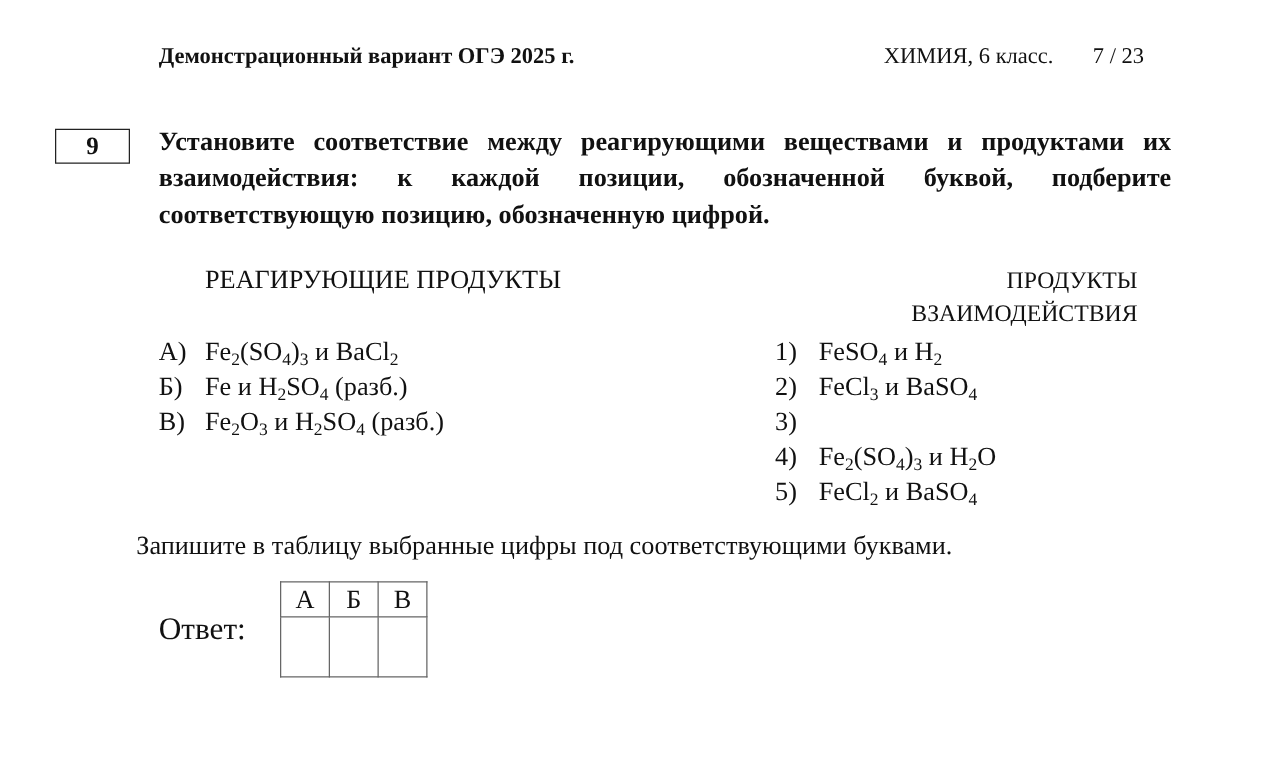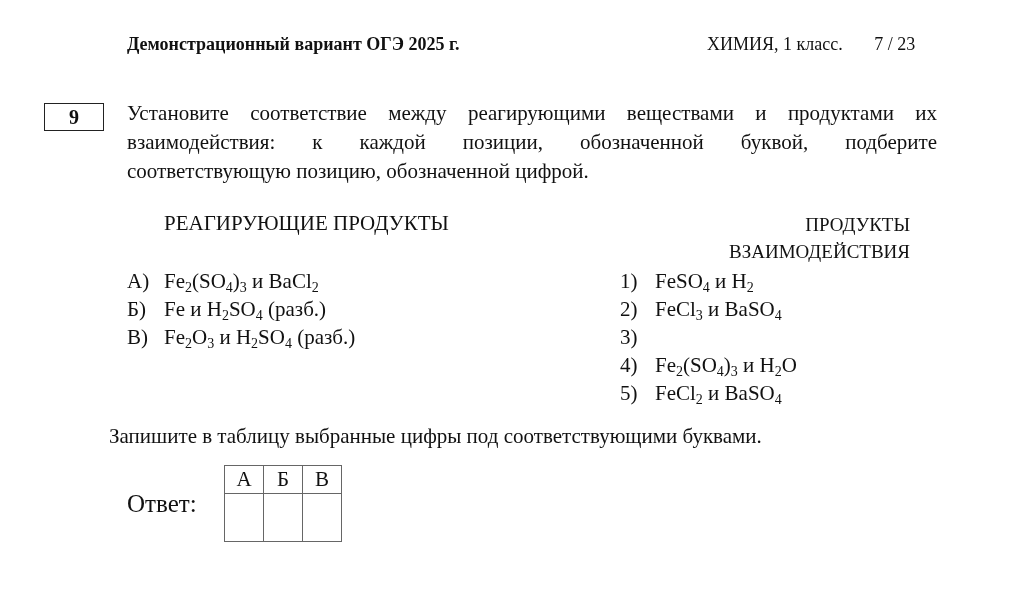--- a/index.html
+++ b/index.html
@@ -13,21 +13,21 @@
   .header-right { left: 707px; top: 34px; font-size: 18px; white-space: pre; }
   .qnum-box {
     left: 44px; top: 103px; width: 58px; height: 26px;
     border: 1.5px solid #222; font-weight: bold; font-size: 20px;
     display: flex; align-items: center; justify-content: center;
   }
   .task-text {
     left: 127px; top: 99px; width: 810px; font-size: 21px; line-height: 29px;
     text-align: justify;
   }
-  .task-text .line { display: block; text-align: justify; text-align-last: justify; }
+  .task-text .line { display: block; text-align: justify; text-align-last: justify; font-weight: bold; }
   .task-text .line.last { text-align-last: left; }
   .col-left-title { left: 164px; top: 211px; font-size: 21px; }
   .col-right-title { left: 640px; top: 211px; width: 270px; font-size: 19px; line-height: 27px; text-align: right; }
   .list { font-size: 21px; line-height: 28px; }
   .list-left { left: 127px; top: 267px; }
   .list-right { left: 620px; top: 267px; }
   .item { display: flex; white-space: nowrap; }
   .item .lbl { width: 37px; display: inline-block; }
   .list-right .item .lbl { width: 35px; }
   sub { font-size: 14px; vertical-align: -4px; line-height: 0; }
@@ -39,28 +39,28 @@
   table.answer td {
     border: 1.5px solid #666; width: 38px; text-align: center; padding: 0;
   }
   table.answer tr.head td { height: 27px; }
   table.answer tr.body td { height: 47px; }
 </style>
 </head>
 <body>
 
 <div class="abs header-left">Демонстрационный вариант ОГЭ 2025 г.</div>
-<div class="abs header-right"><span>ХИМИЯ, 1 класс.</span><span>       </span><span>7 / 23</span></div>
+<div class="abs header-right"><span>ХИМИЯ, 6 класс.</span><span>       </span><span>7 / 23</span></div>
 
 <div class="abs qnum-box">9</div>
 
 <div class="abs task-text">
   <span class="line">Установите соответствие между реагирующими веществами и продуктами их</span>
   <span class="line">взаимодействия: к каждой позиции, обозначенной буквой, подберите</span>
-  <span class="line last">соответствующую позицию, обозначенной цифрой.</span>
+  <span class="line last">соответствующую позицию, обозначенную цифрой.</span>
 </div>
 
 <div class="abs col-left-title">РЕАГИРУЮЩИЕ ПРОДУКТЫ</div>
 <div class="abs col-right-title">
   <div>ПРОДУКТЫ</div>
   <div>ВЗАИМОДЕЙСТВИЯ</div>
 </div>
 
 <div class="abs list list-left">
   <div class="item">

